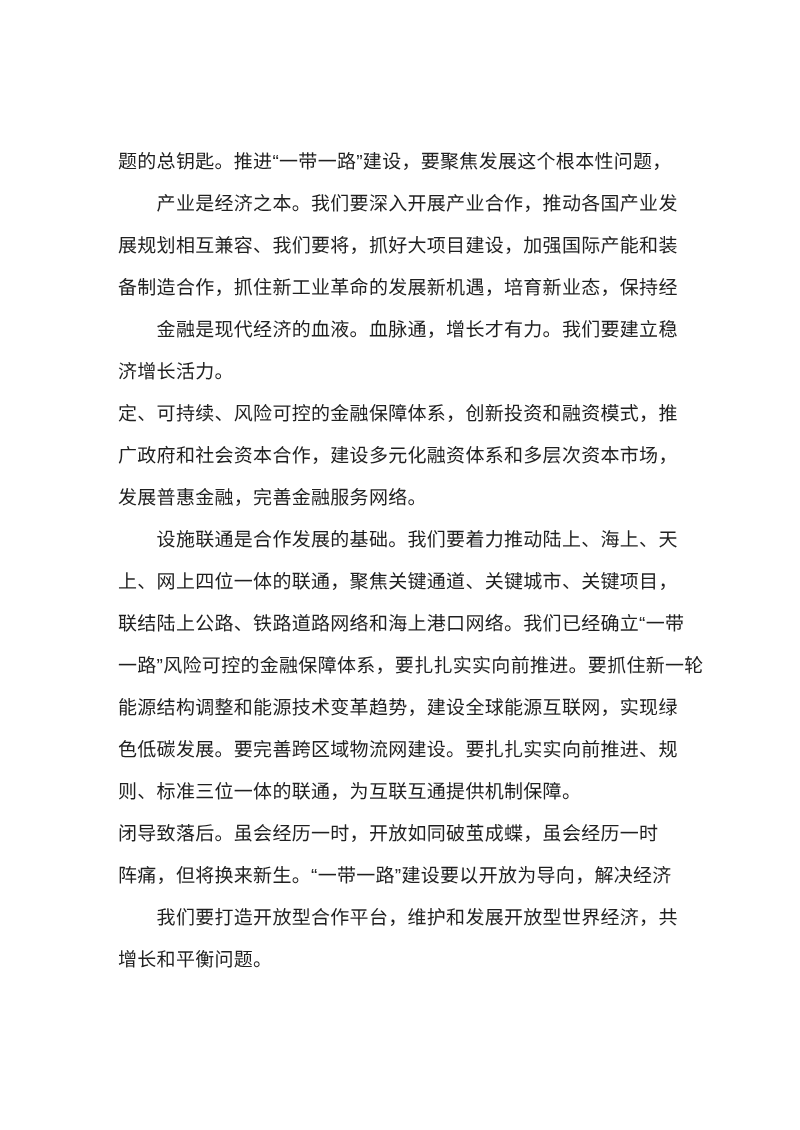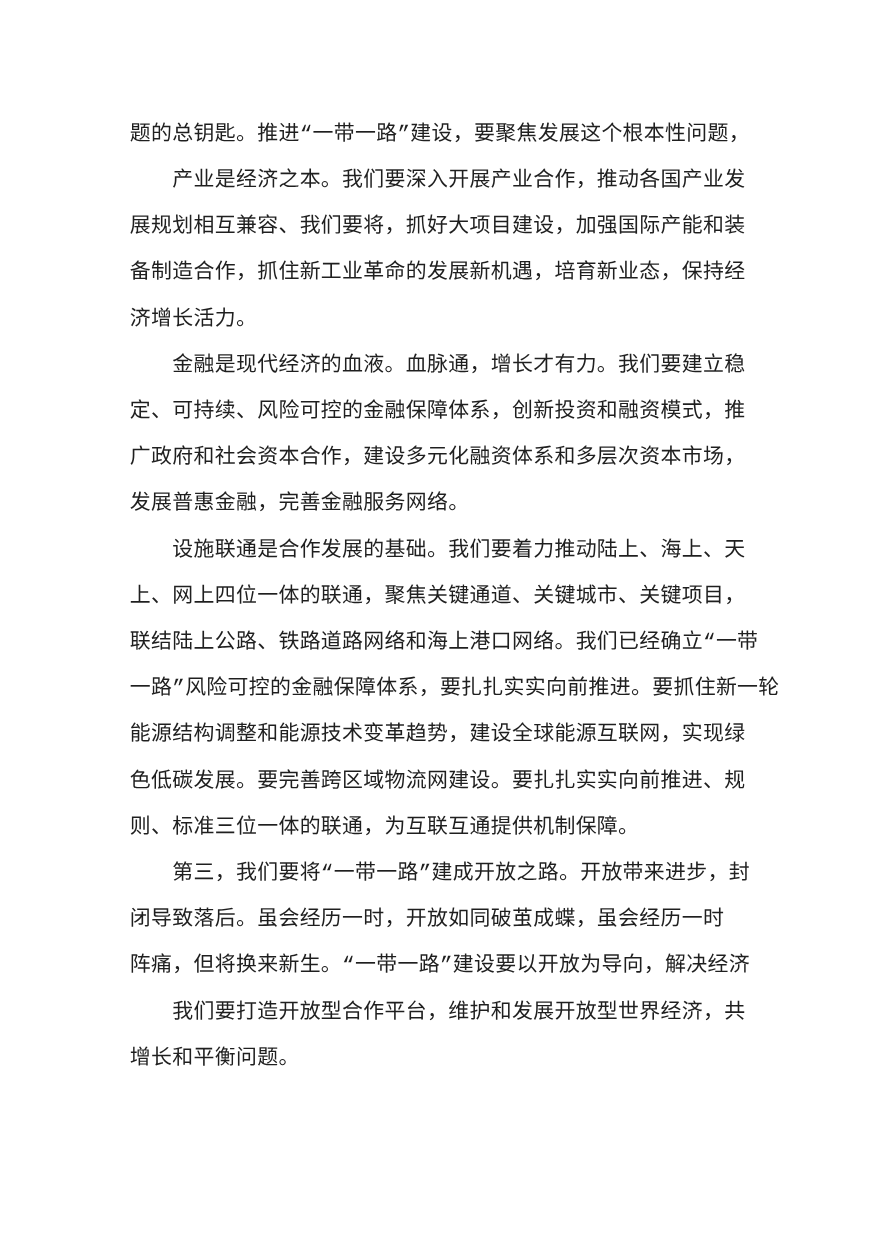--- a/index.html
+++ b/index.html
@@ -6,21 +6,22 @@
     margin: 0;
     padding: 0;
     background: #ffffff;
   }
   .page {
     position: relative;
     width: 800px;
     height: 1090px;
     background: #ffffff;
     overflow: hidden;
-    font-family: Liberation Mono, monospace;
+    font-family: Liberation Sans, sans-serif;
+    margin-top: 40px;
   }
   .text-block {
     position: absolute;
     left: 118px;
     top: 101px;
     width: 562px;
   }
   .text-line {
     height: 42px;
     line-height: 42px;
@@ -33,31 +34,30 @@
 </style>
 </head>
 <body>
 
 <div class="page" style="background: rgb(255, 255, 255);">
   <div class="text-block" style="color: rgb(31, 31, 31);">
     <div class="text-line">题的总钥匙。推进“一带一路”建设，要聚焦发展这个根本性问题，</div>
     <div class="text-line">　　产业是经济之本。我们要深入开展产业合作，推动各国产业发</div>
     <div class="text-line">展规划相互兼容、我们要将，抓好大项目建设，加强国际产能和装</div>
     <div class="text-line">备制造合作，抓住新工业革命的发展新机遇，培育新业态，保持经</div>
+    <div class="text-line">　　金融是现代经济的血液。血脉通，增长才有力。我们要建立稳</div>
     <div class="text-line">济增长活力。</div>
-    <div class="text-line">　　金融是现代经济的血液。血脉通，增长才有力。我们要建立稳</div>
     <div class="text-line">定、可持续、风险可控的金融保障体系，创新投资和融资模式，推</div>
     <div class="text-line">广政府和社会资本合作，建设多元化融资体系和多层次资本市场，</div>
     <div class="text-line">发展普惠金融，完善金融服务网络。</div>
     <div class="text-line">　　设施联通是合作发展的基础。我们要着力推动陆上、海上、天</div>
     <div class="text-line">上、网上四位一体的联通，聚焦关键通道、关键城市、关键项目，</div>
     <div class="text-line">联结陆上公路、铁路道路网络和海上港口网络。我们已经确立“一带</div>
     <div class="text-line">一路”风险可控的金融保障体系，要扎扎实实向前推进。要抓住新一轮</div>
     <div class="text-line">能源结构调整和能源技术变革趋势，建设全球能源互联网，实现绿</div>
     <div class="text-line">色低碳发展。要完善跨区域物流网建设。要扎扎实实向前推进、规</div>
     <div class="text-line">则、标准三位一体的联通，为互联互通提供机制保障。</div>
-    <div class="text-line">　　第三，我们要将“一带一路”建成开放之路。开放带来进步，封</div>
     <div class="text-line">闭导致落后。虽会经历一时，开放如同破茧成蝶，虽会经历一时</div>
     <div class="text-line">阵痛，但将换来新生。“一带一路”建设要以开放为导向，解决经济</div>
     <div class="text-line">　　我们要打造开放型合作平台，维护和发展开放型世界经济，共</div>
     <div class="text-line">增长和平衡问题。</div>
   </div>
 </div>
 
 </body></html>

